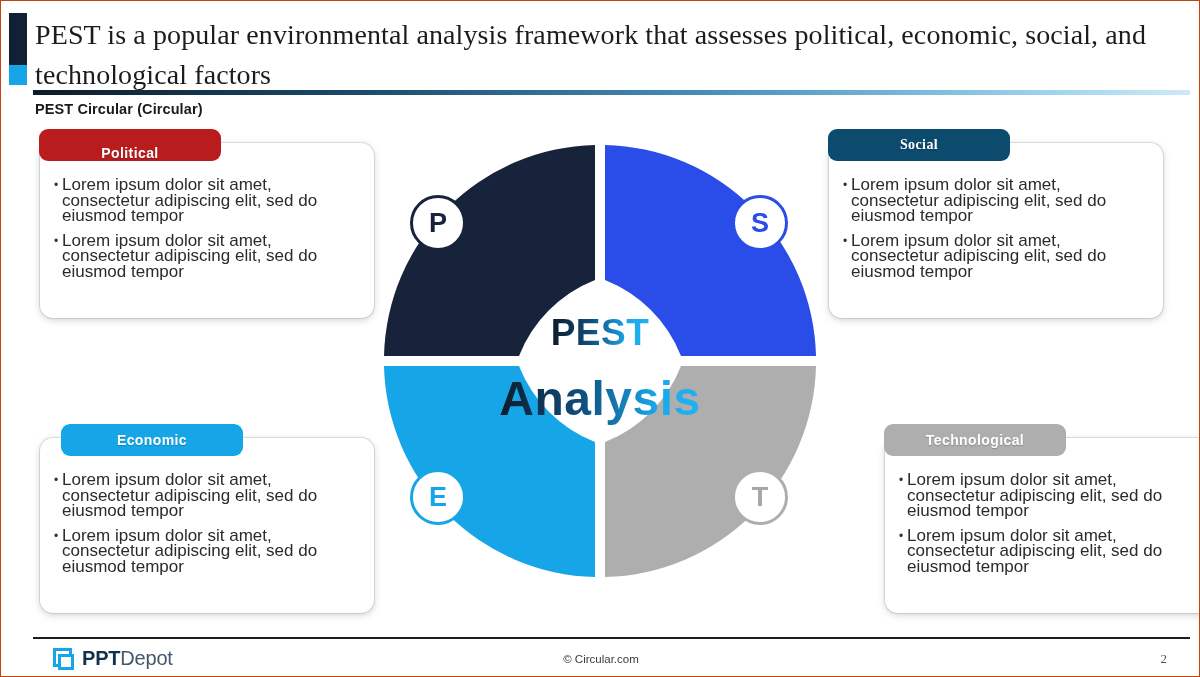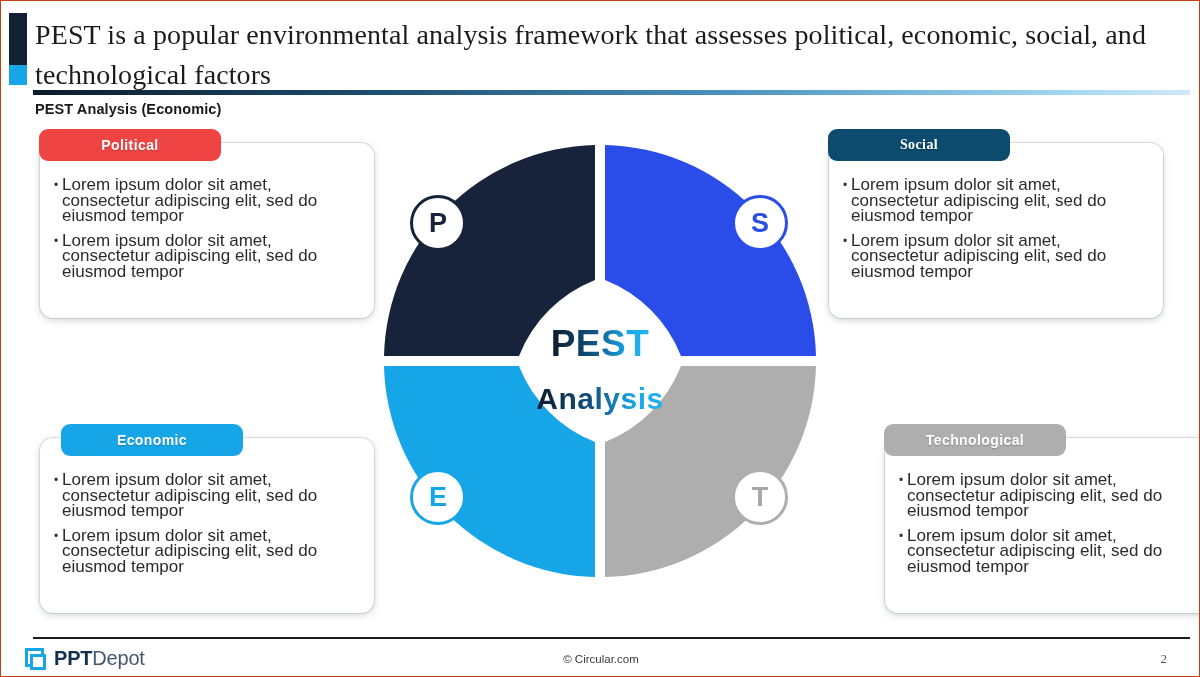--- a/index.html
+++ b/index.html
@@ -153,21 +153,21 @@
     font-weight: bold;
     line-height: 1.17;
     letter-spacing: 0.5px;
     background: linear-gradient(to right, #0d1b2a 0%, #11507f 42%, #19a8ea 78%, #23b2f0 100%);
     -webkit-background-clip: text;
     background-clip: text;
     color: transparent;
     margin-top: 16px;
     -webkit-text-fill-color: transparent;
   }
-  .center-line.l2 { font-size: 30px; text-decoration: underline; }
+  .center-line.l2 { font-size: 48px; text-decoration: underline; }
 
   .badge {
     position: absolute;
     width: 56px;
     height: 56px;
     border-radius: 50%;
     background: #ffffff;
     display: flex;
     align-items: center;
     justify-content: center;
@@ -184,21 +184,21 @@
   #footer-divider {
     position: absolute;
     left: 32px;
     top: 636px;
     width: 1157px;
     height: 2px;
     background: #1c1c1c;
   }
   #logo {
     position: absolute;
-    left: 24px;
+    left: 52px;
     top: 646px;
     display: flex;
     align-items: center;
   }
   #logo-mark {
     width: 22px;
     height: 22px;
     margin-right: 7px;
   }
   #logo-text {
@@ -231,24 +231,24 @@
 
 <div id="slide">
 
   <div id="accent-bar">
     <div class="navy"></div>
     <div class="cyan"></div>
   </div>
 
   <div id="title">PEST is a popular environmental analysis framework that assesses political, economic, social, and technological factors</div>
   <div id="title-divider"></div>
-  <div id="subtitle">PEST Analysis (Economic)</div>
+  <div id="subtitle">PEST Circular (Circular)</div>
 
   <div class="card tl">
-    <div class="card-tab" style="background:#ef4444;">
+    <div class="card-tab" style="background:#b91c1c;align-items:flex-end;">
       <span>Political</span>
     </div>
     <div class="card-body">
       <div class="bullet-row">
         <span class="bullet-dot">•</span>
         <span class="bullet-text">Lorem ipsum dolor sit amet, consectetur adipiscing elit, sed do eiusmod tempor</span>
       </div>
       <div class="bullet-row">
         <span class="bullet-dot">•</span>
         <span class="bullet-text">Lorem ipsum dolor sit amet, consectetur adipiscing elit, sed do eiusmod tempor</span>

